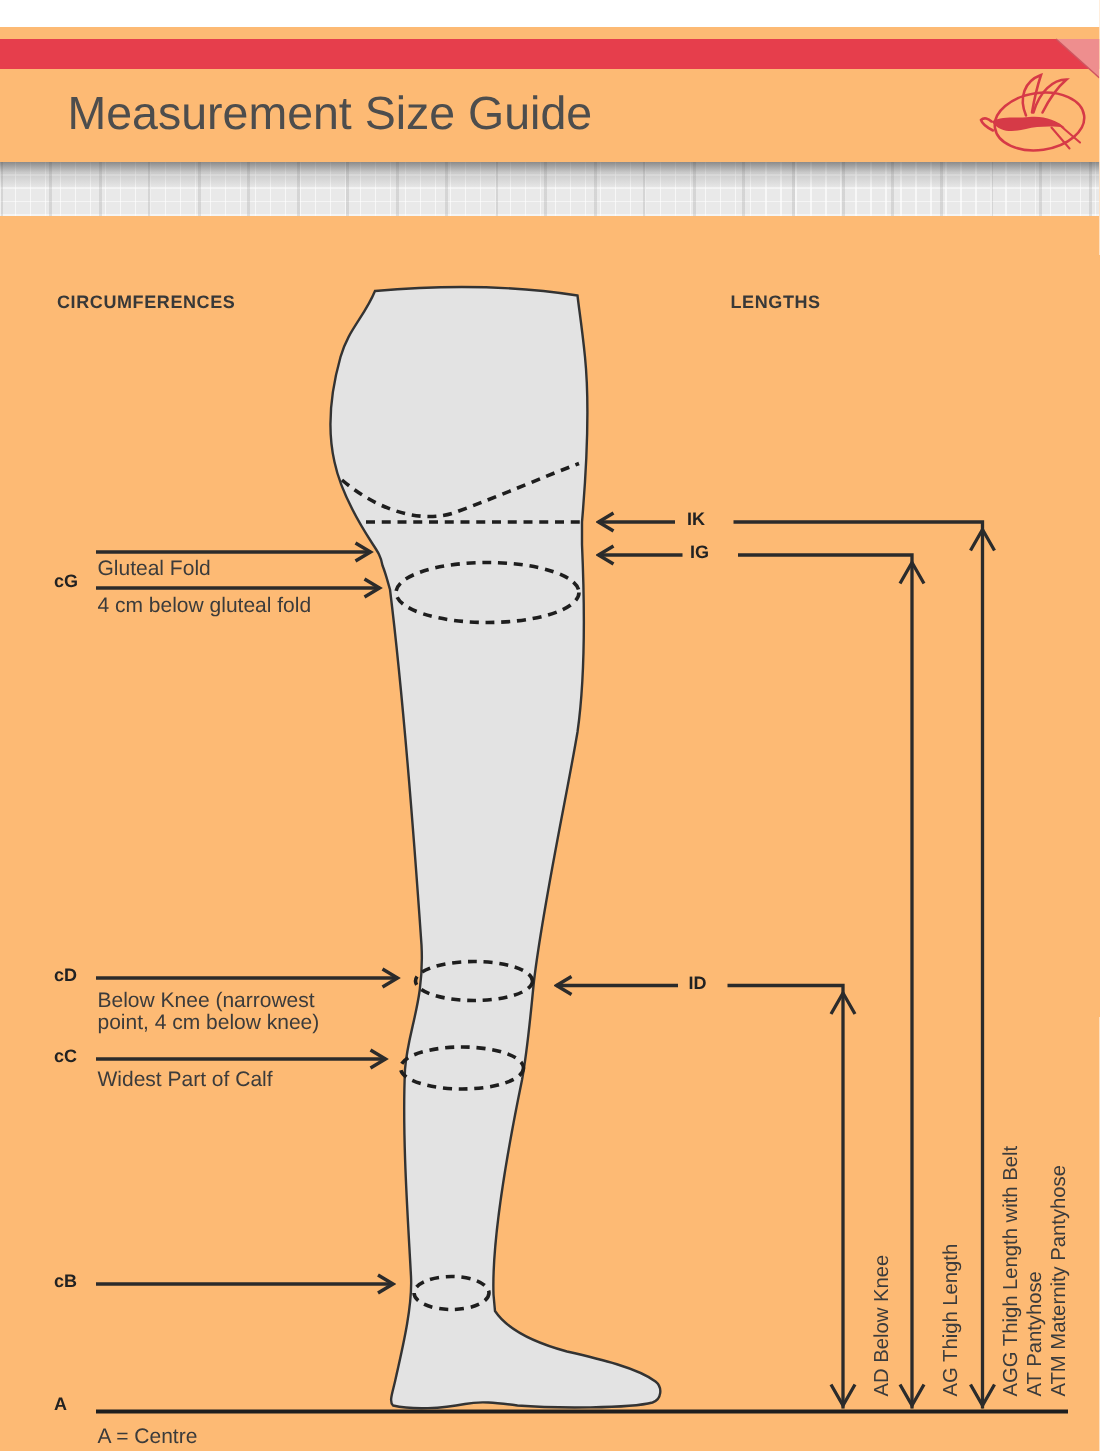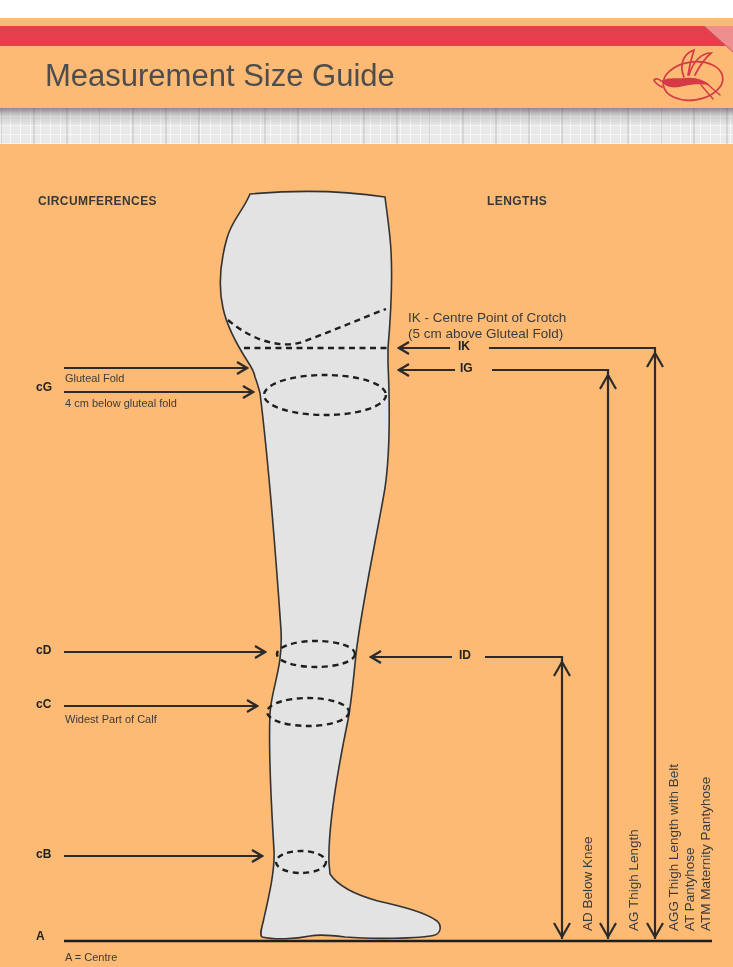--- a/index.html
+++ b/index.html
@@ -19,21 +19,21 @@
       linear-gradient(180deg, rgba(45,45,45,0.50) 0px, rgba(90,90,90,0.22) 7px, rgba(0,0,0,0) 18px),
       repeating-linear-gradient(90deg, rgba(255,255,255,0.65) 0 1px, rgba(0,0,0,0) 1px 10px),
       repeating-linear-gradient(90deg, rgba(160,160,160,0.28) 0 2px, rgba(0,0,0,0) 2px 33px),
       repeating-linear-gradient(0deg, rgba(255,255,255,0.55) 0 1px, rgba(0,0,0,0) 1px 9px);}
 
   
   .diagram-svg{position:absolute;left:0;top:0;width:733px;height:967px;}
   .lbl{position:absolute;white-space:nowrap;}
   .heading{font-size:12px;font-weight:bold;color:#383838;letter-spacing:0.4px;}
   .code{font-size:12px;font-weight:bold;color:#222222;}
-  .note{font-size:11px;line-height:15px;color:#3b3b3b;}
+  .note{font-size:14px;line-height:15px;color:#3b3b3b;}
   .note span{display:block;}
   .iknote{font-size:13.5px;line-height:16px;color:#3b3b3b;}
   .iknote span{display:block;}
   .vlabel{font-size:13.5px;line-height:16px;color:#3b3b3b;
           transform:rotate(-90deg);transform-origin:0 0;}
   .vlabel span{display:block;white-space:nowrap;}
 </style>
 </head>
 <body>
 
@@ -124,33 +124,33 @@
   </svg>
 
   <div class="lbl heading" style="left:38px;top:176px;">CIRCUMFERENCES</div>
   <div class="lbl heading" style="left:487px;top:176px;">LENGTHS</div>
 
   <div class="lbl code" style="left:36px;top:362px;">cG</div>
   <div class="lbl note" style="left:65px;top:353px;">Gluteal Fold</div>
   <div class="lbl note" style="left:65px;top:378px;">4 cm below gluteal fold</div>
 
   <div class="lbl code" style="left:36px;top:625px;">cD</div>
+  <div class="lbl note" style="left:65px;top:641px;">
+    <span>Below Knee (narrowest</span>
+    <span>point, 4 cm below knee)</span>
+  </div>
 
   <div class="lbl code" style="left:36px;top:679px;">cC</div>
   <div class="lbl note" style="left:65px;top:694px;">Widest Part of Calf</div>
 
   <div class="lbl code" style="left:36px;top:829px;text-align:center;">cB</div>
 
   <div class="lbl code" style="left:36px;top:911px;">A</div>
   <div class="lbl note" style="left:65px;top:932px;">A = Centre</div>
 
-  <div class="lbl iknote" style="left:408px;top:292px;">
-    <span>IK - Centre Point of Crotch</span>
-    <span>(5 cm above Gluteal Fold)</span>
-  </div>
   <div class="lbl code" style="left:458px;top:321px;">IK</div>
   <div class="lbl code" style="left:460px;top:343px;">IG</div>
   <div class="lbl code" style="left:459px;top:630px;">ID</div>
 
   <div class="lbl vlabel" style="left:580px;top:913px;">AD Below Knee</div>
   <div class="lbl vlabel" style="left:626px;top:913px;">AG Thigh Length</div>
   <div class="lbl vlabel" style="left:666px;top:913px;">
     <span>AGG Thigh Length with Belt</span>
     <span>AT Pantyhose</span>
     <span>ATM Maternity Pantyhose</span>

